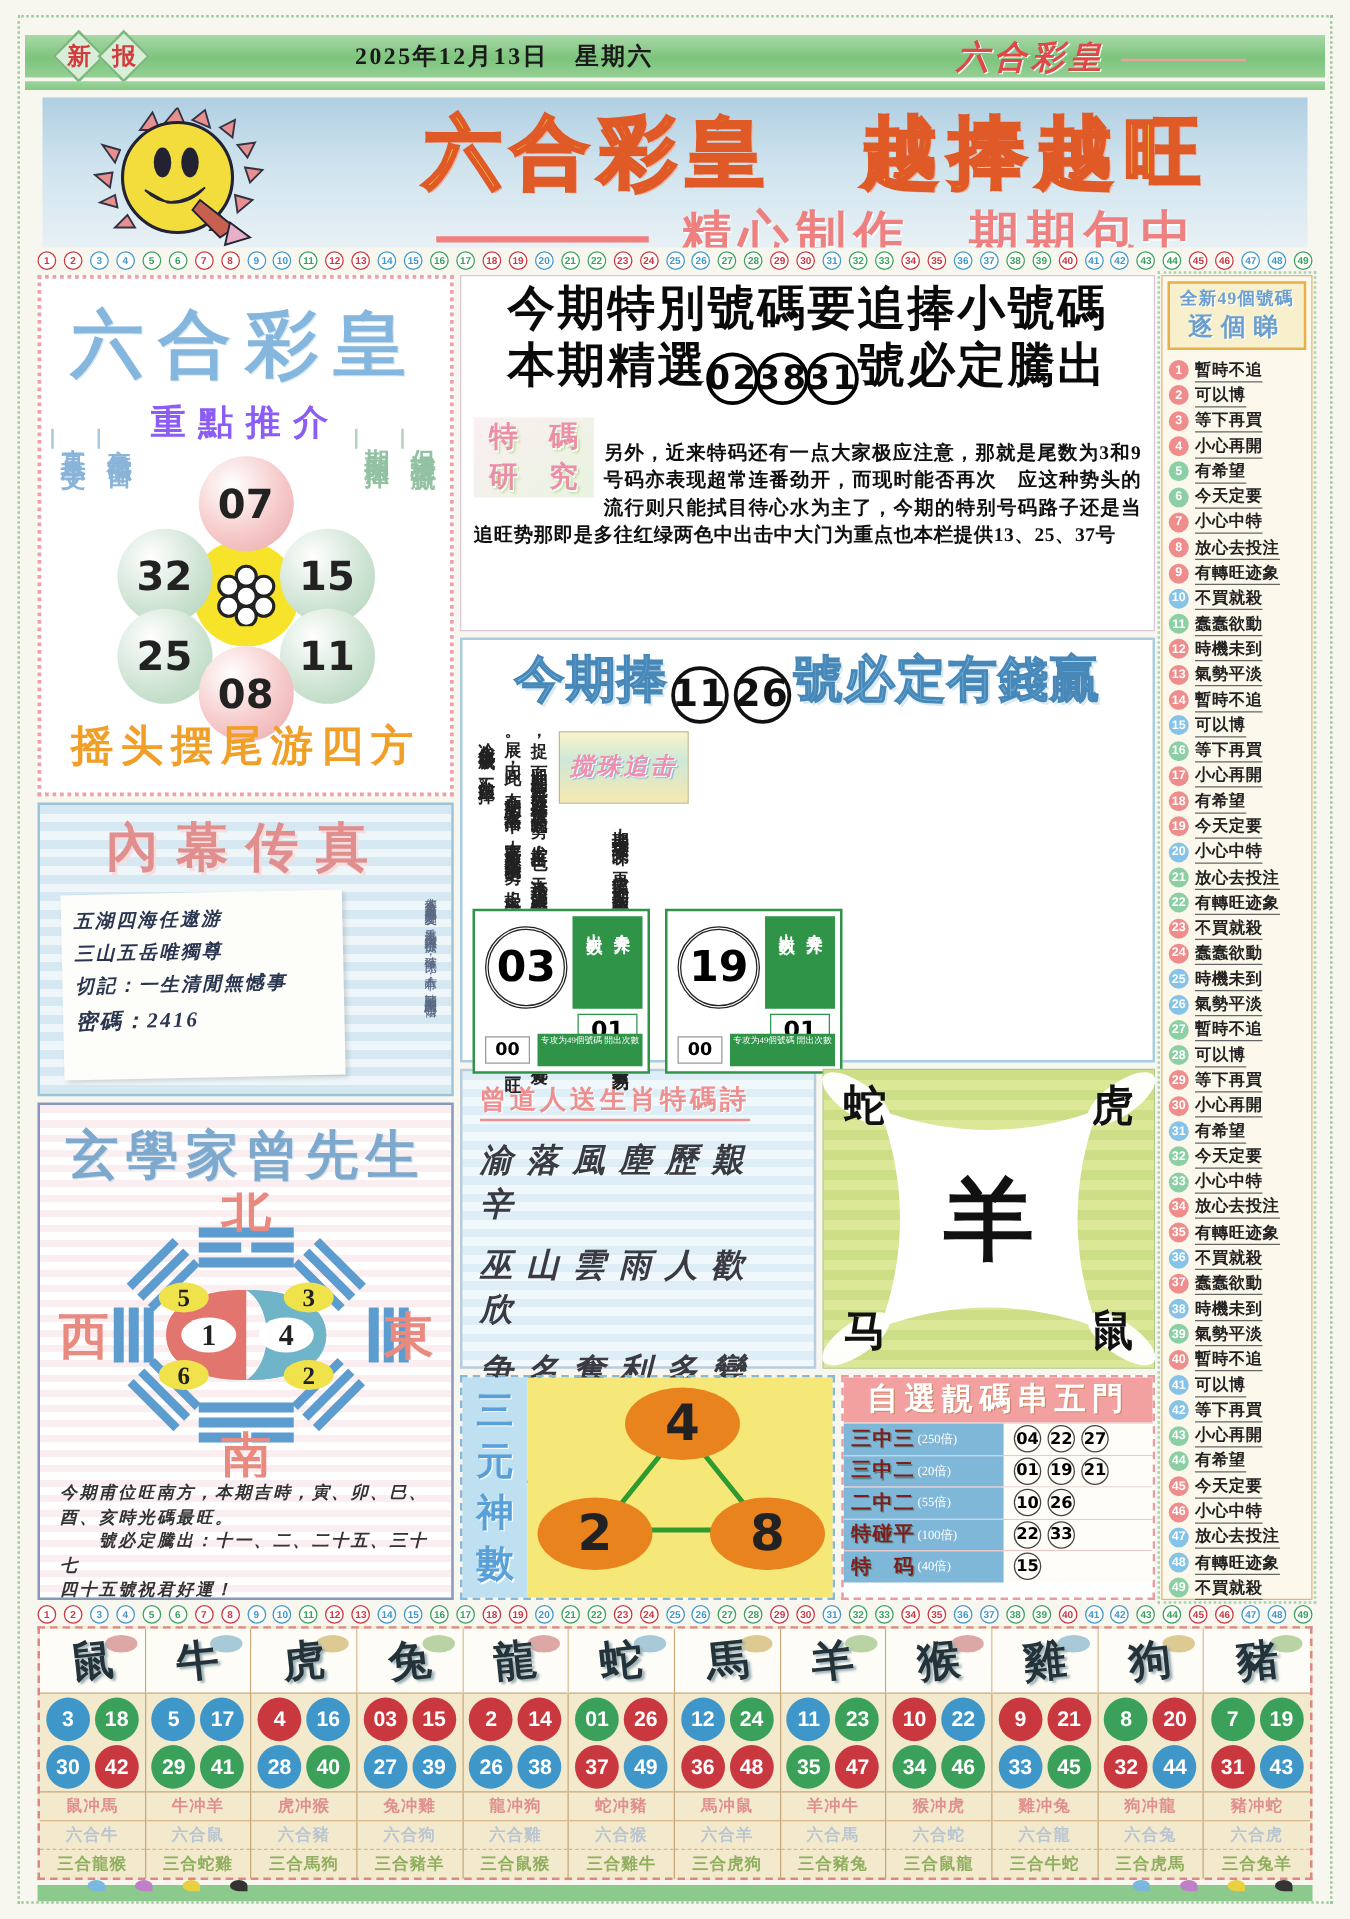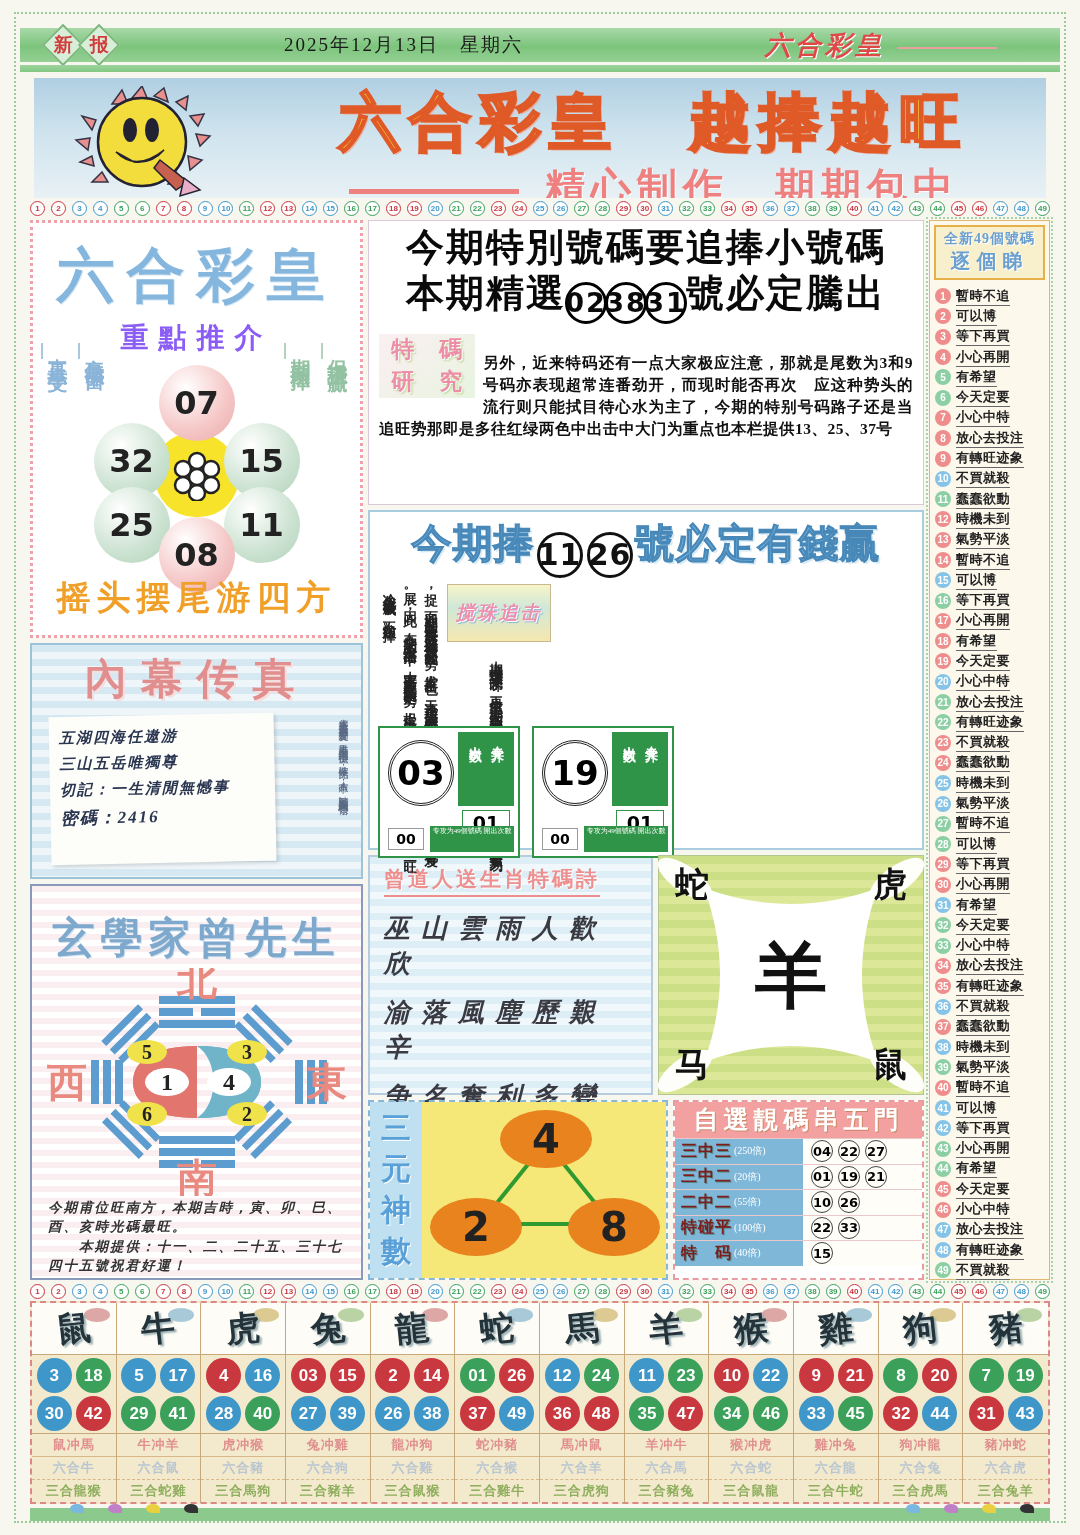--- a/index.html
+++ b/index.html
@@ -14,21 +14,21 @@
   
   .topbar{ position:absolute; left:20px; right:20px; top:28px; height:34px;
     background:linear-gradient(#a8d8a8,#7cc47c 55%,#95d095);
     display:flex; align-items:center; }
   .topbar:after{ content:""; position:absolute; left:0; right:0; bottom:-10px; height:7px;
     background:linear-gradient(#9ed49e,#82c882); }
   .logo-diamonds{ display:flex; gap:6px; margin-left:28px; }
   .diamond{ width:30px; height:30px; background:#d8eed8; border:2px solid #7cb87c;
     transform:rotate(45deg); display:flex; align-items:center; justify-content:center; }
   .diamond span{ transform:rotate(-45deg); color:#d23c3c; font-weight:bold; font-size:19px; }
-  .top-date{ font-size:19px; color:#1a1a1a; margin-left:170px; letter-spacing:2px; font-weight:normal;}
+  .top-date{ font-size:19px; color:#1a1a1a; margin-left:170px; letter-spacing:2px; font-weight:bold;}
   .top-title{ position:absolute; left:745px; color:#e04848; font-weight:bold; font-size:26px;
     font-style:italic; letter-spacing:4px; text-shadow:1px 1px 0 #fff; }
   .top-title:after{ content:""; position:absolute; left:110%; top:55%; width:100px; height:2px; background:#e8a0a0;}
 
   
   .banner{ position:absolute; left:34px; right:34px; top:78px; height:120px;
     background:linear-gradient(#b0cfe2,#cfe3ee 45%,#e8f1f5);
     overflow:hidden; }
   .sun{ position:absolute; left:38px; top:8px; }
   .banner-text{ position:absolute; left:210px; top:2px; width:820px; text-align:center; }
@@ -82,21 +82,21 @@
   .note{ position:absolute; left:18px; top:70px; width:225px; height:148px; background:#fdfdfa;
     box-shadow:2px 2px 4px rgba(0,0,0,.15); transform:rotate(-1.2deg); padding:12px 10px; }
   .note div{ font-size:15px; font-weight:bold; color:#2a3550; font-style:italic; margin-bottom:7px; letter-spacing:2px;}
   .note .pw{ font-size:17px; }
   .insider-side{ position:absolute; right:10px; top:66px; height:160px;
     writing-mode:vertical-rl; font-size:10px; color:#5a6a85; letter-spacing:1px; line-height:1.6; }
 
   
   .master{ height:398px; border:2px solid #8899bb; position:relative; text-align:center;
     background:repeating-linear-gradient(180deg,#fbeef0 0 6px,#ffffff 6px 12px); }
-  .master-title{ font-size:42px; font-weight:bold; color:#7fa9cc; letter-spacing:6px; margin-top:24px; text-shadow:1px 1px 0 #cfe0ee;}
+  .master-title{ font-size:42px; font-weight:bold; color:#7fa9cc; letter-spacing:6px; margin-top:12px; text-shadow:1px 1px 0 #cfe0ee;}
   .master-sub{ font-size:24px; font-weight:bold; color:#f0a060; letter-spacing:8px; margin-top:2px; text-shadow:1px 1px 0 #fbe4cc;}
   .bagua{ margin:2px auto 0; display:block; }
   .master-foot{ text-align:left; padding:0 16px; margin-top:2px; }
   .master-foot div{ font-size:13.5px; font-weight:bold; color:#333; letter-spacing:2px; line-height:1.45; font-style:italic;}
 
   
   .special{ height:310px; background:#fff; border:1px solid #d8c8d8; padding:4px 10px 0; }
   .headline{ text-align:center; font-size:38px; font-weight:bold; color:#0a0a0a;
     letter-spacing:2px; line-height:1.2; white-space:nowrap; }
   .hl-ball{ display:inline-flex; width:42px; height:42px; border:3px solid #000; border-radius:50%;
@@ -477,21 +477,21 @@
         <g fill="#e88a80" font-size="40" font-weight="bold" text-anchor="middle">
           <text x="150" y="26">北</text>
           <text x="150" y="224">南</text>
           <text x="20" y="128">西</text>
           <text x="280" y="128">東</text>
         </g>
       </svg>
       <div class="master-foot">
         <div>今期甫位旺南方，本期吉時，寅、卯、巳、</div>
         <div>酉、亥時光碼最旺。</div>
-        <div>　　本期提供：十一、二、二十五、三十七</div>
+        <div>　　號必定騰出：十一、二、二十五、三十七</div>
         <div>四十五號祝君好運！</div>
       </div>
     </div>
   </div>
 
   <div class="col-center">
 
     <div class="special">
       <div class="headline">今期特別號碼要追捧小號碼</div>
       <div class="headline">
@@ -538,22 +538,22 @@
               <div class="s-00">00</div>
               <div class="s-note">专攻为49個號碼 開出次數</div>
             </div>
           </div>
       </div>
     </div>
 
     <div class="poem-row">
       <div class="poem">
         <div class="poem-title">曾道人送生肖特碼詩</div>
+        <div class="poem-line">渝落風塵歷艱辛</div>
         <div class="poem-line">巫山雲雨人歡欣</div>
-        <div class="poem-line">渝落風塵歷艱辛</div>
         <div class="poem-line">争名奪利多變嵌</div>
         <div class="poem-line">深機密謀總徒然</div>
       </div>
       <div class="zpanel">
         <i class="zleaf zl1"></i>
           <i class="zleaf zl2"></i>
         <i class="zleaf zl3"></i>
           <i class="zleaf zl4"></i>
         <span class="zchar zc-tl">蛇</span>
         <span class="zchar zc-tr">虎</span>

